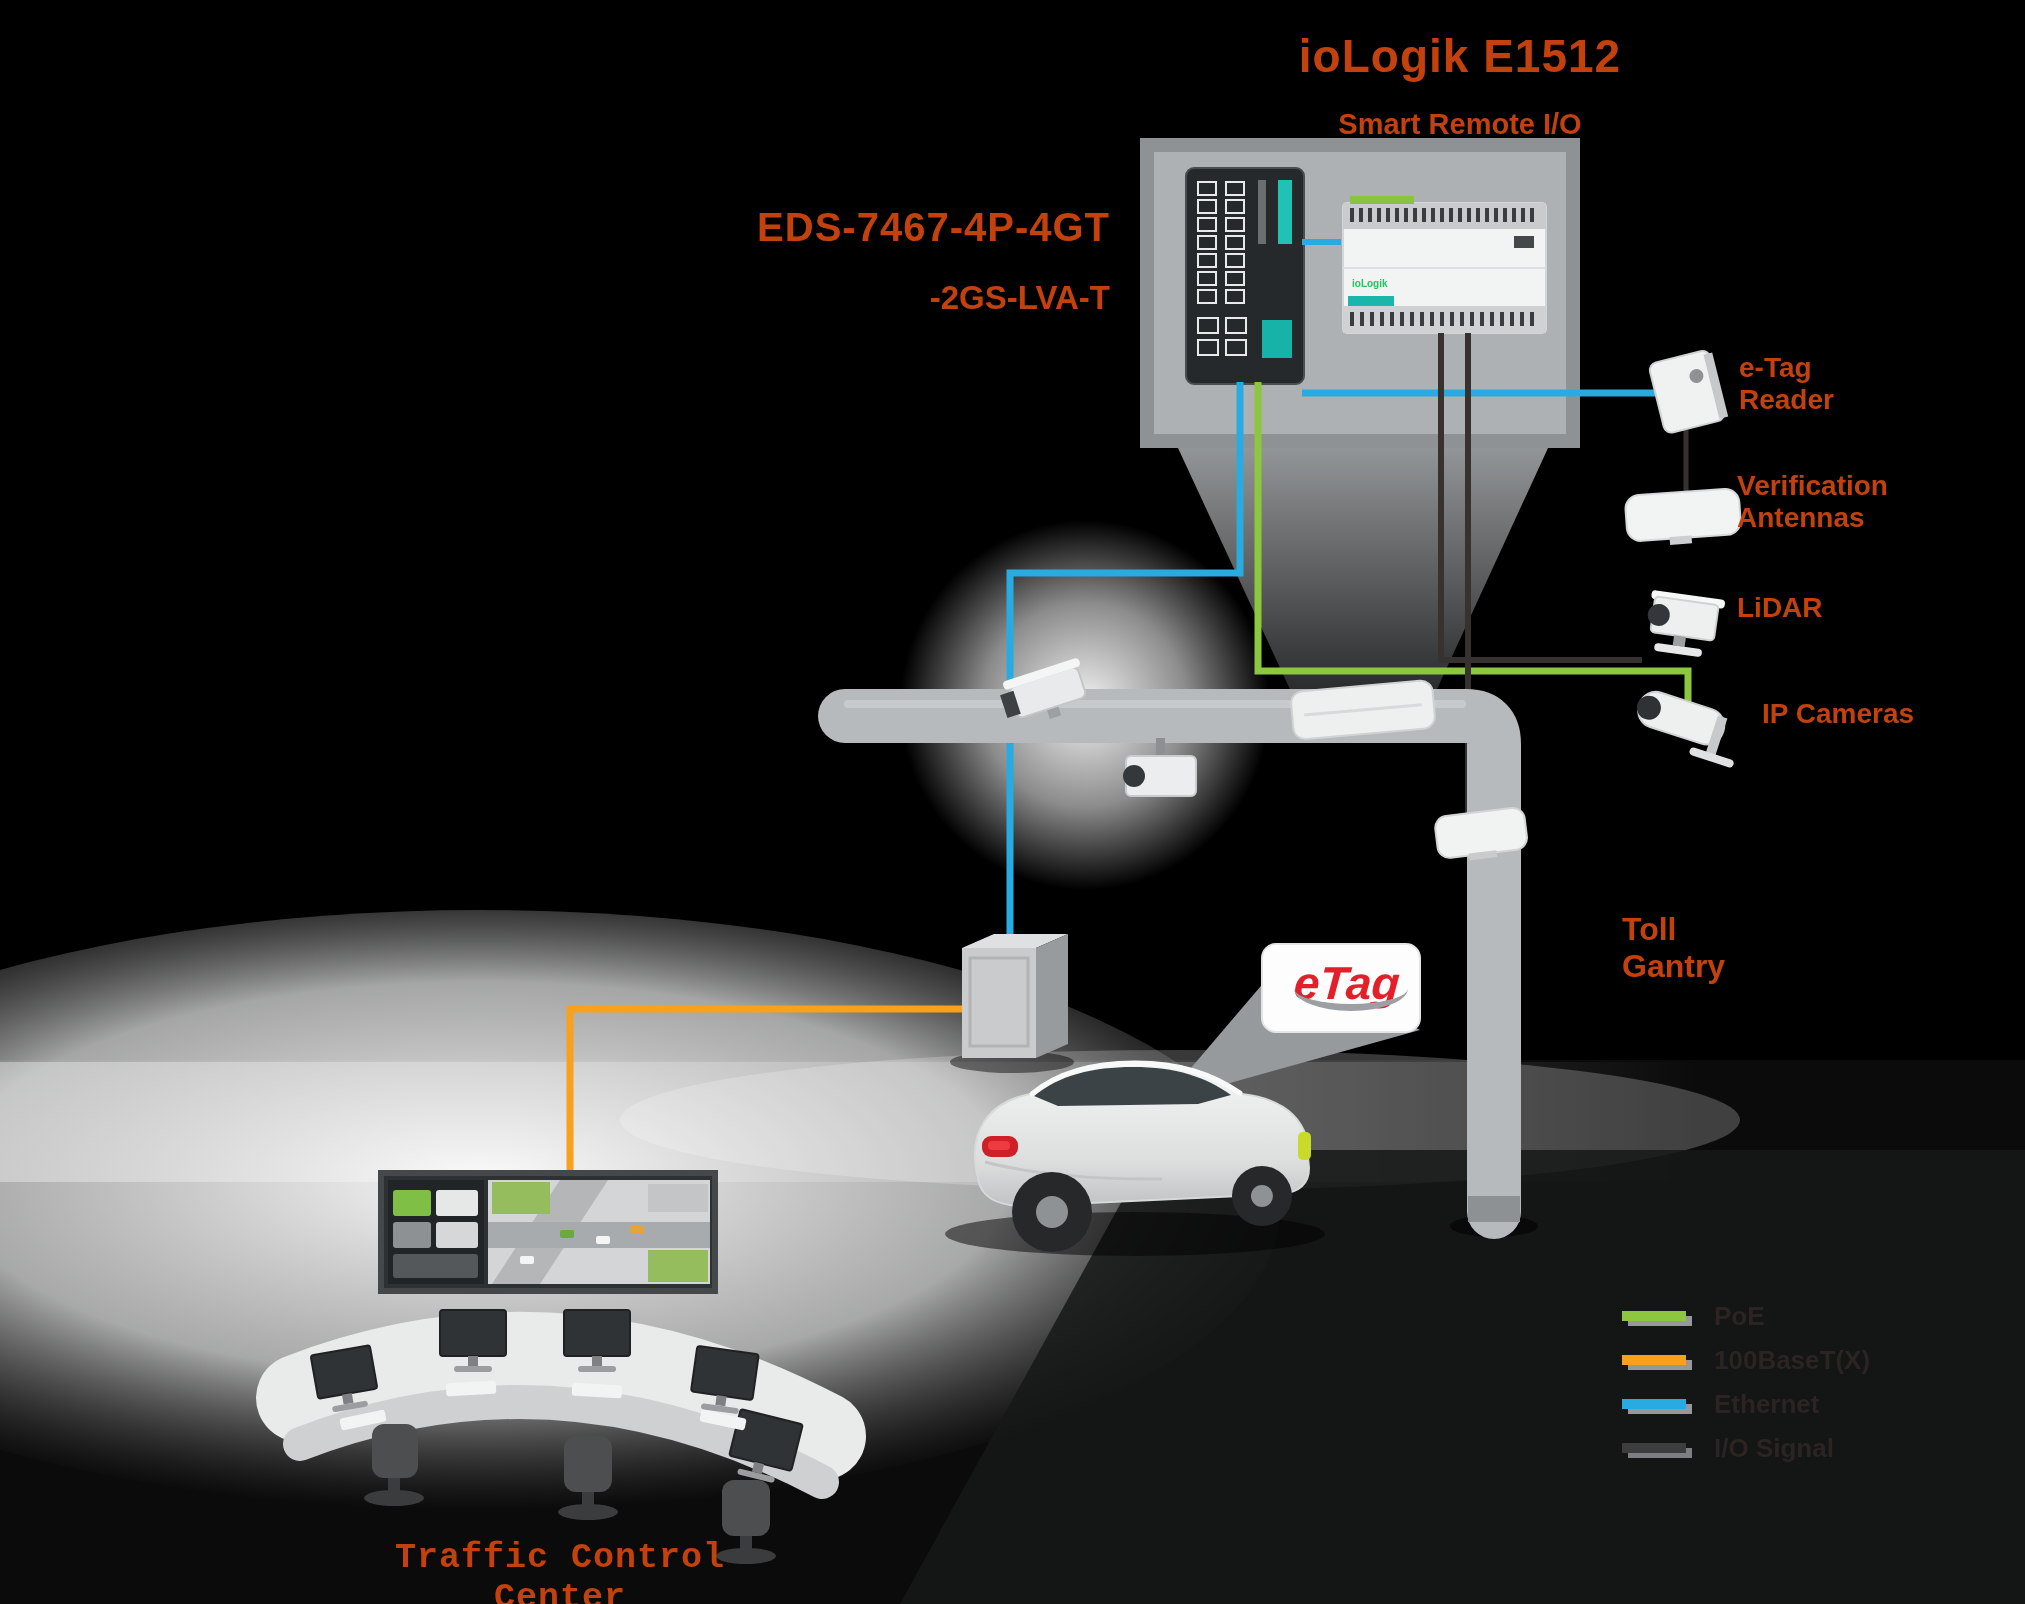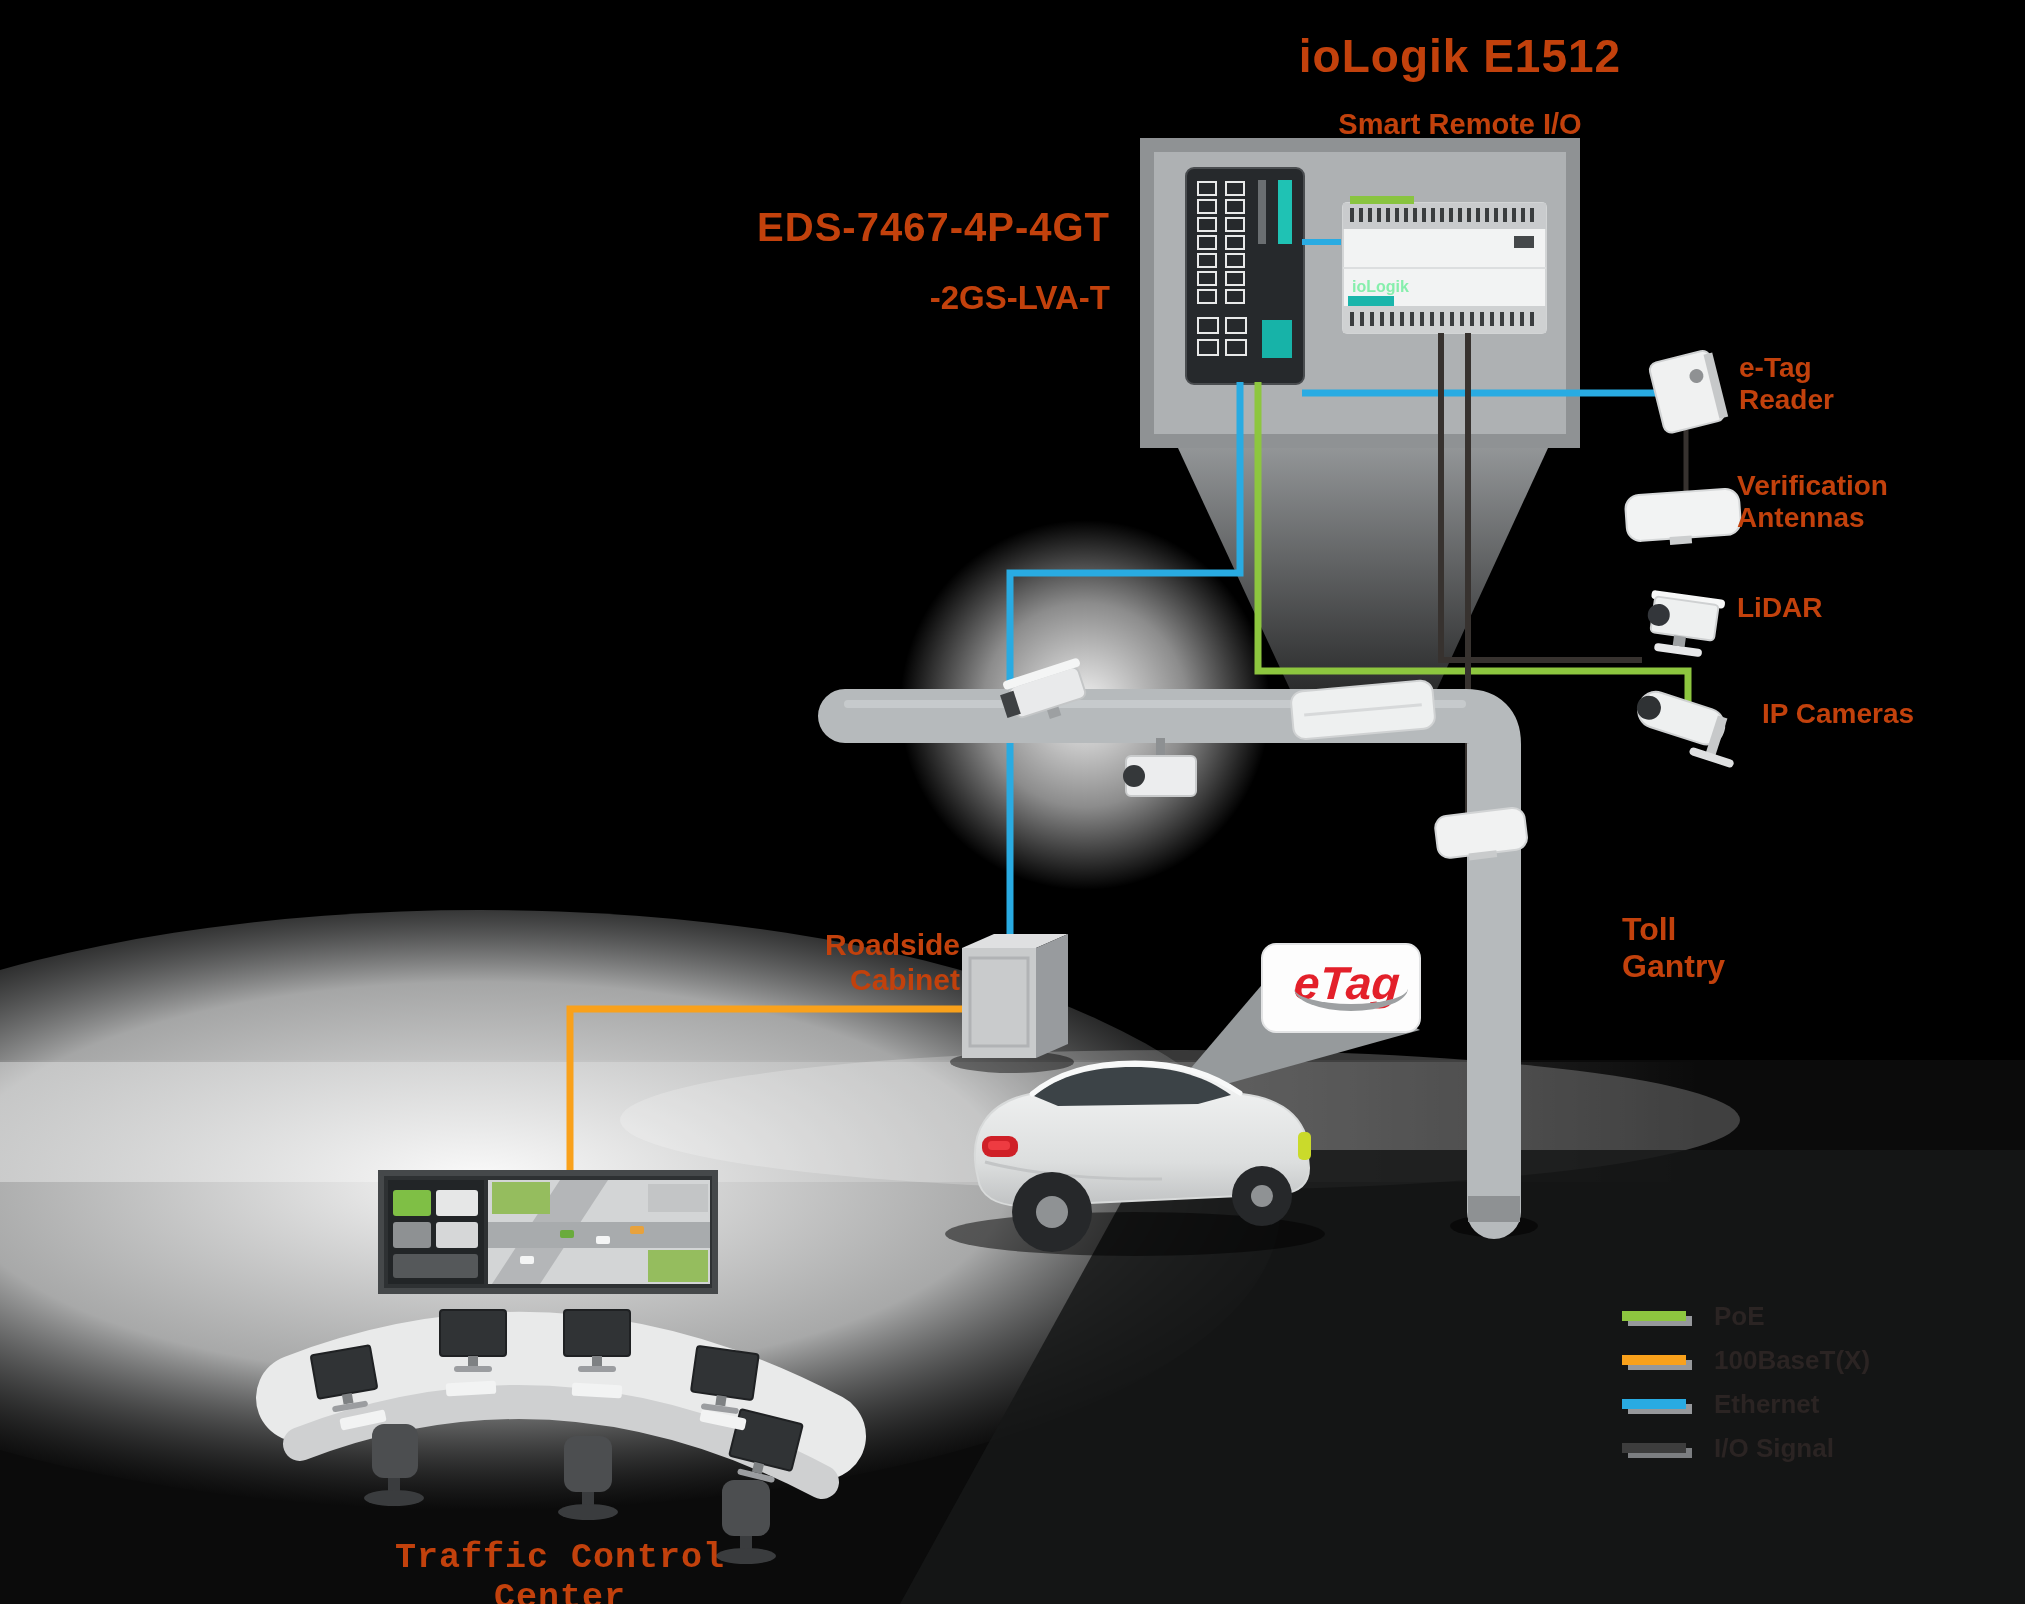--- a/index.html
+++ b/index.html
@@ -20,22 +20,22 @@
   .lbl-lidar{left:1737px;top:592px;font-size:28px;}
   .lbl-ipcams{left:1737px;top:698px;font-size:28px;margin-left:25px;}
   .lbl-gantry{left:1622px;top:911px;font-size:32px;}
   .lbl-cabinet{left:748px;top:928px;width:212px;text-align:right;font-size:30px;}
   .lbl-tcc{left:320px;top:1538px;width:480px;text-align:center;font-size:35px;letter-spacing:1px;font-family:Liberation Mono, monospace;}
   .etag-sign-text{position:absolute;left:1282px;top:956px;width:130px;text-align:center;
       font-size:46px;font-weight:bold;font-style:italic;color:#e3202a;
       font-family:"Liberation Sans",sans-serif;transform:skewX(-4deg);}
   .etag-swoosh{position:absolute;left:1294px;top:972px;width:114px;height:32px;
       border-bottom:7px solid #9da0a2;border-radius:0 0 60px 60px / 0 0 24px 24px;}
-  .iologik-text{position:absolute;left:1352px;top:278px;font-size:16px;font-weight:bold;
-      color:#86efac;font-family:"Liberation Sans",sans-serif;}
+  .iologik-text{position:absolute;left:1352px;top:278px;font-size:10px;font-weight:bold;
+      color:#22c55e;font-family:"Liberation Sans",sans-serif;}
   .legend{position:absolute;left:1622px;top:1294px;}
   .legend-row{display:flex;align-items:center;height:44px;}
   .legend-swatch{width:64px;height:10px;margin-right:28px;box-shadow:6px 5px 0 0 #96989b;}
   .legend-label{font-size:26px;font-weight:bold;color:#2b2423;}
   .sw-poe{background:#8dc63f;}
   .sw-100base{background:#f9a11b;}
   .sw-eth{background:#29abe2;}
   .sw-io{background:#3d3d3d;box-shadow:6px 5px 0 0 #7c7e81;}
 </style>
 </head>
@@ -349,22 +349,20 @@
   </div>
 
   <div class="lbl lbl-etag-reader">e-Tag
 Reader</div>
   <div class="lbl lbl-verification">Verification
 Antennas</div>
   <div class="lbl lbl-lidar">LiDAR</div>
   <div class="lbl lbl-ipcams">IP Cameras</div>
   <div class="lbl lbl-gantry">Toll
 Gantry</div>
-  <div class="lbl lbl-cabinet">Roadside
-Cabinet</div>
   <div class="lbl lbl-tcc">Traffic Control Center</div>
 
   <div class="etag-sign-text">eTag</div>
   <div class="etag-swoosh"></div>
 
   <div class="iologik-text">ioLogik</div>
 
   <div class="legend">
     <div class="legend-row">
       <div class="legend-swatch sw-poe"></div>

